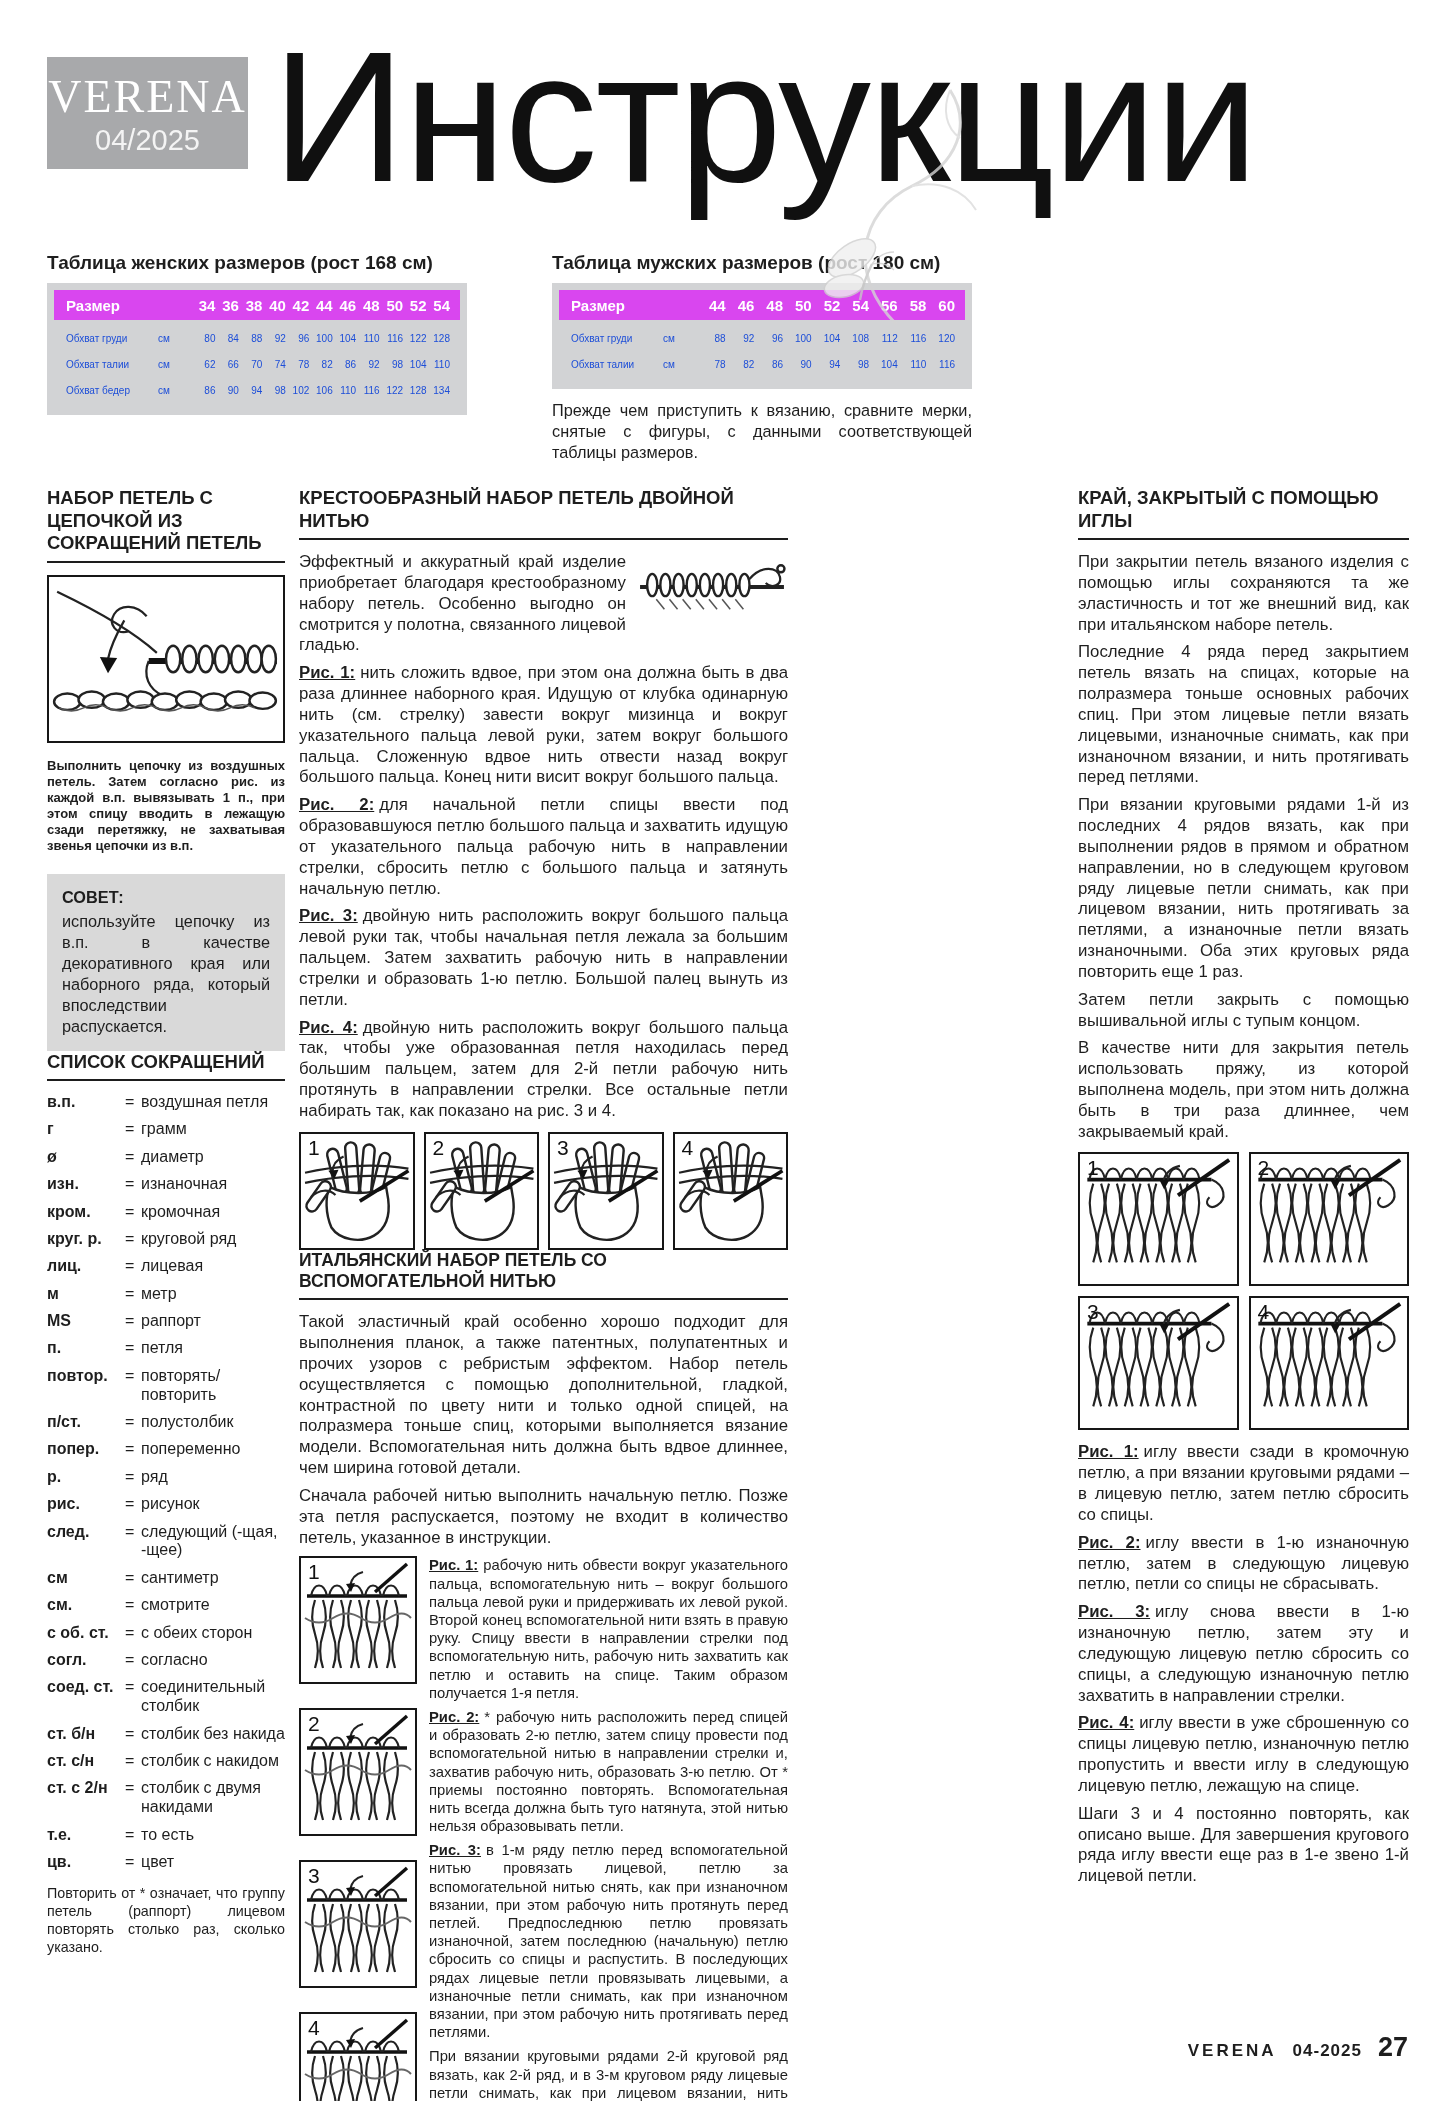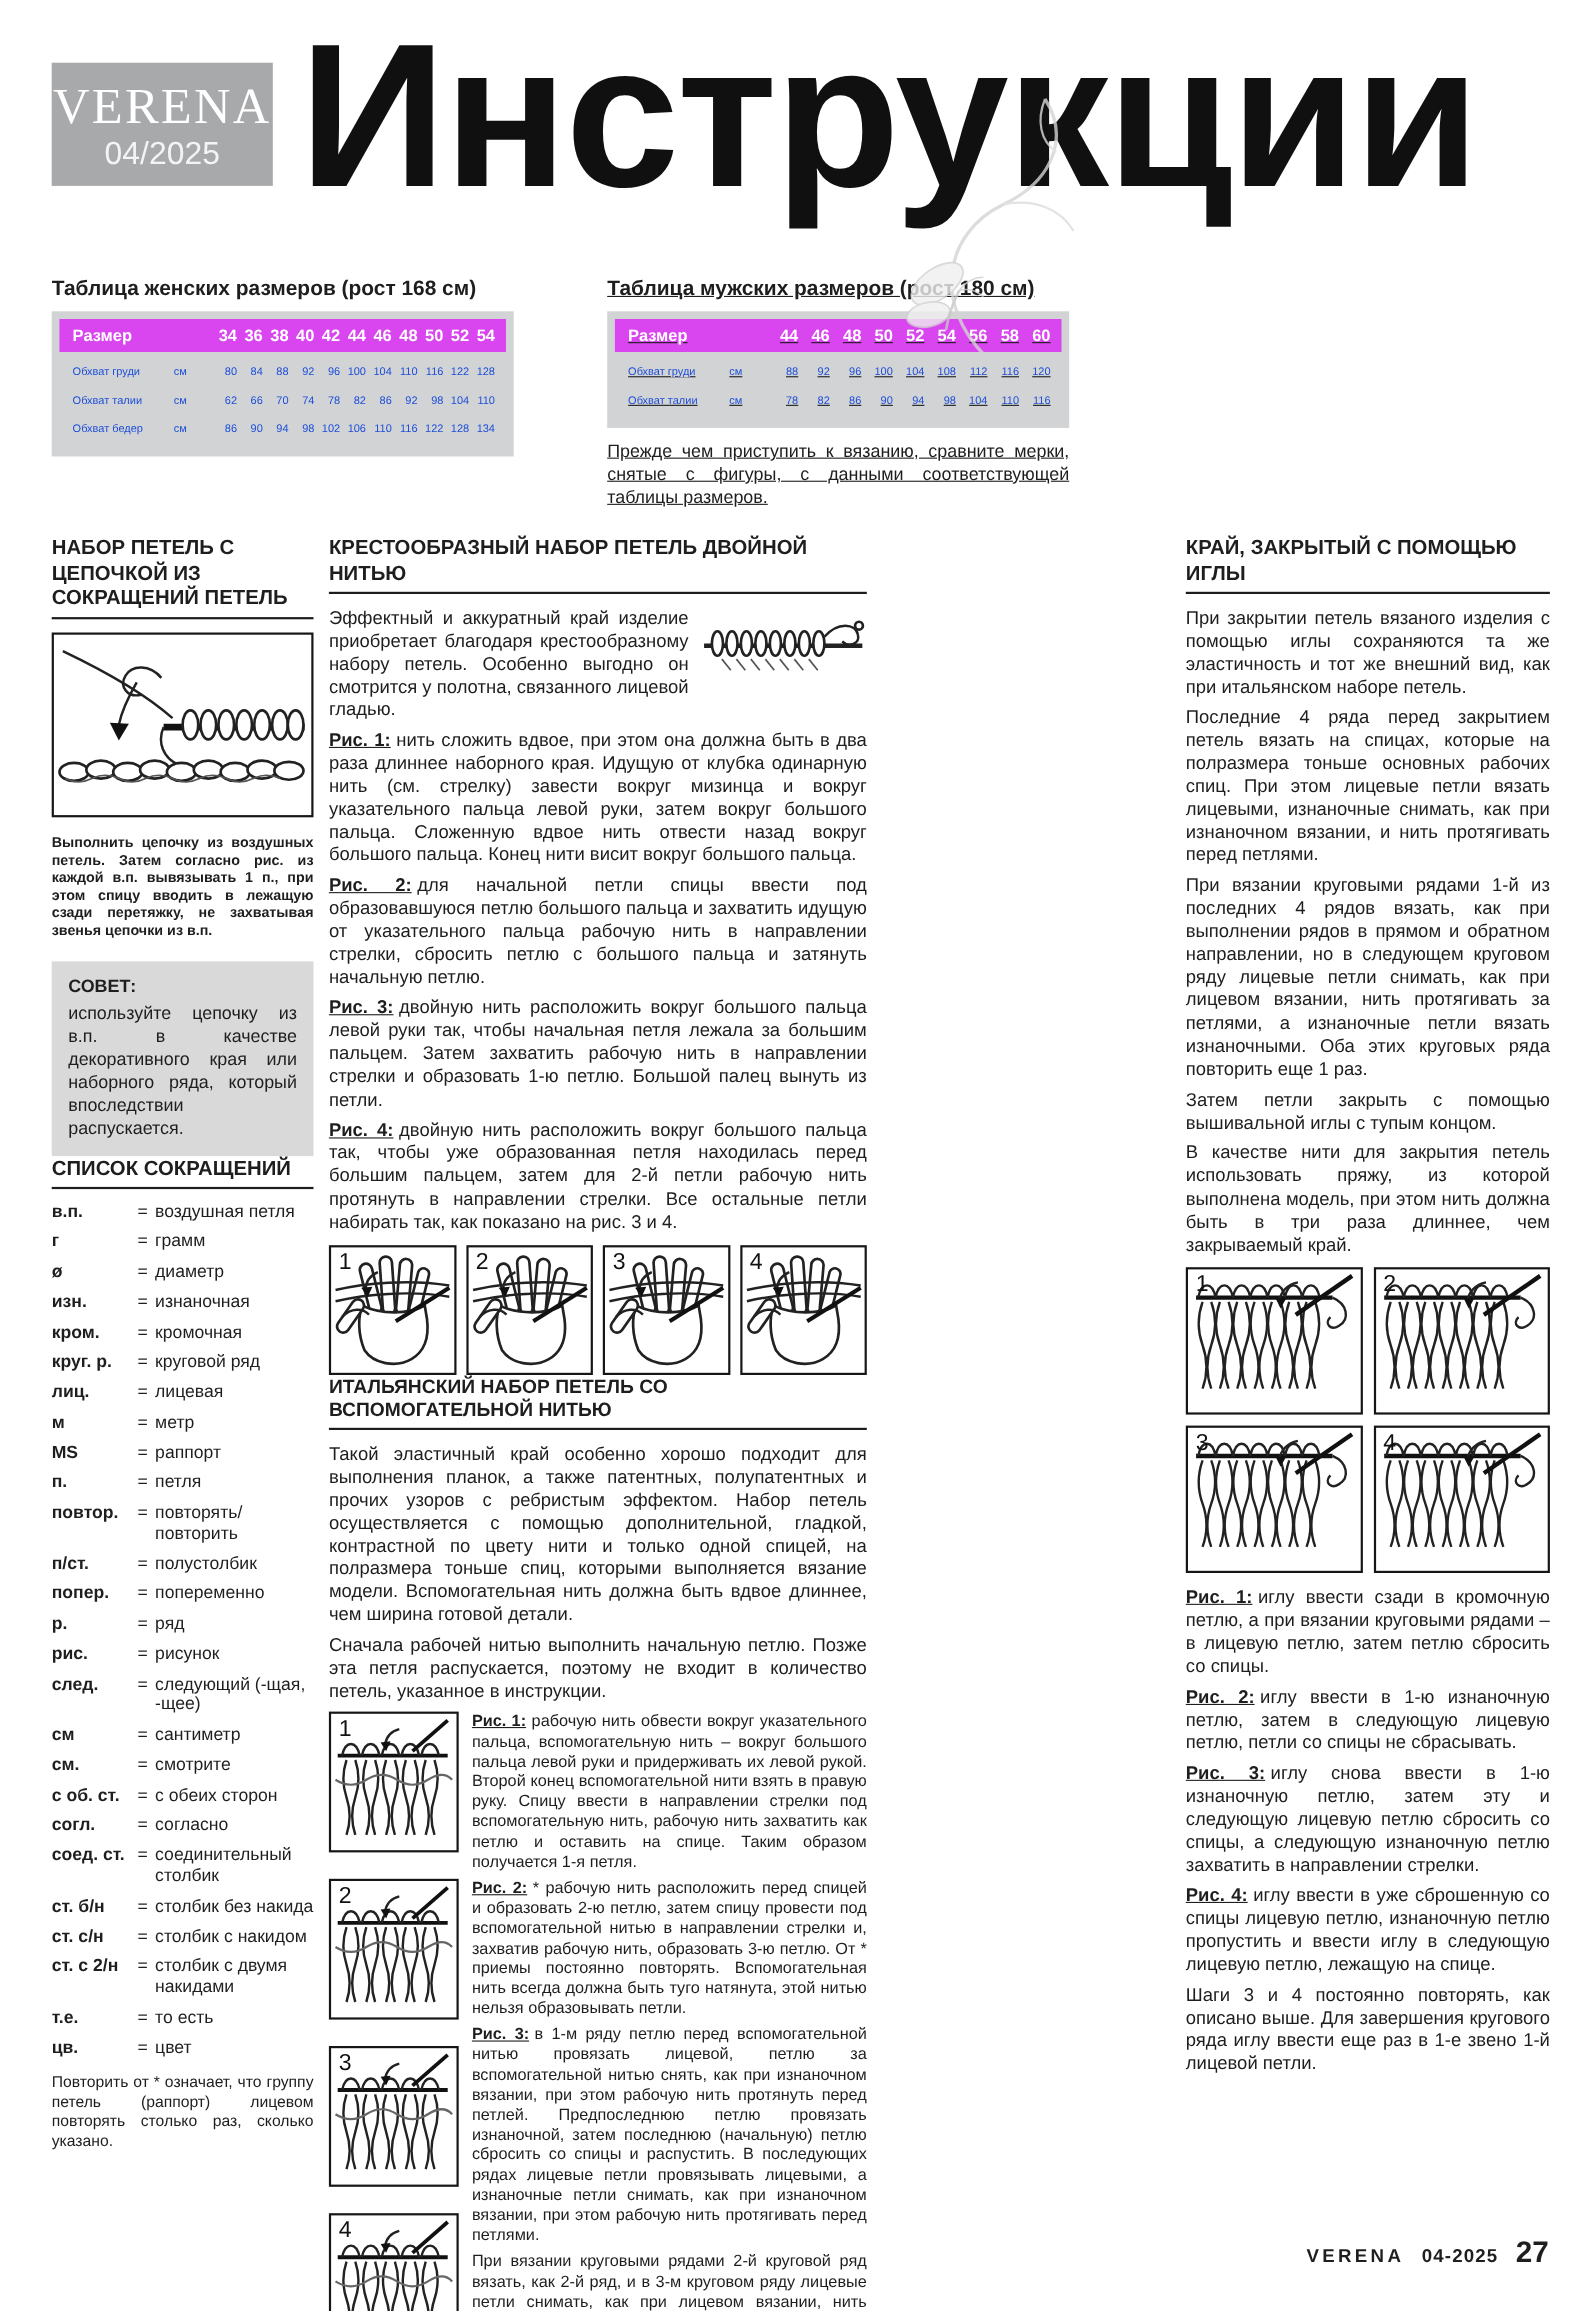--- a/index.html
+++ b/index.html
@@ -4,28 +4,28 @@
 <style>
   html,body{margin:0;padding:0;background:#e9e9e9;}
   .page{position:relative;width:1450px;height:2101px;background:#ffffff;margin:0 auto;
         font-family:"Liberation Sans", sans-serif;color:#1e1e1e;overflow:hidden;}
 
   
   .logo-box{position:absolute;left:47px;top:57px;width:201px;height:112px;background:#a8a9ab;
             color:#fff;text-align:center;}
   .logo-name{font-family:"Liberation Serif", serif;font-size:46px;letter-spacing:2px;margin-top:13px;}
   .logo-issue{font-size:29px;color:#f4f4f4;margin-top:1px;}
-  .page-title{position:absolute;left:272px;top:13px;margin:0;font-size:186px;line-height:1;
-              font-weight:bold;letter-spacing:-2px;color:#101010;white-space:nowrap;}
+  .page-title{position:absolute;left:272px;top:24px;margin:0;font-size:186px;line-height:1;
+              font-weight:normal;letter-spacing:-2px;color:#101010;white-space:nowrap;}
   .watermark{position:absolute;left:800px;top:62px;z-index:3;pointer-events:none;opacity:.8;}
 
   
   .size-block{position:absolute;top:252px;width:420px;z-index:2;}
   .size-block.women{left:47px;}
-  .size-block.men{left:552px;text-decoration:underline;}
+  .size-block.men{left:552px;}
   .tbl-title{font-size:19px;font-weight:bold;margin:0 0 9px;}
   .tbl{background:#d2d3d5;padding:7px;}
   .tbl-head{background:#d946ef;color:#fff;font-weight:bold;display:flex;align-items:center;
             height:30px;font-size:15px;padding:0 10px 0 12px;}
   .th-label{width:126px;}
   .th-nums,.tvals{flex:1;display:flex;}
   .tnum{flex:1;text-align:right;}
   .tbl-body{padding:5px 10px 5px 12px;color:#1d4ed8;font-size:10px;}
   .tbl-row{display:flex;height:26px;align-items:center;}
   .tl{width:92px;}

